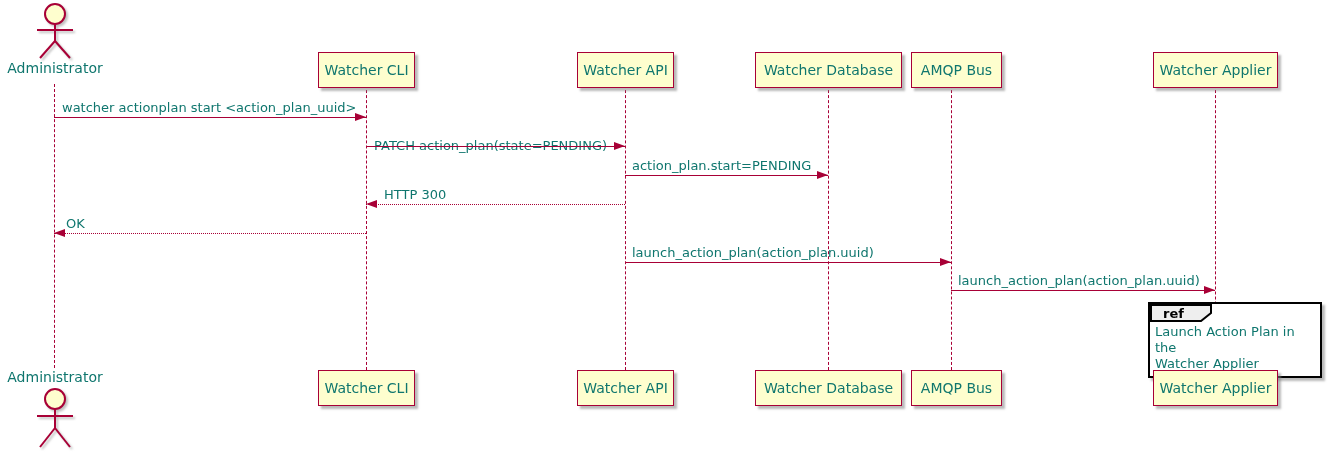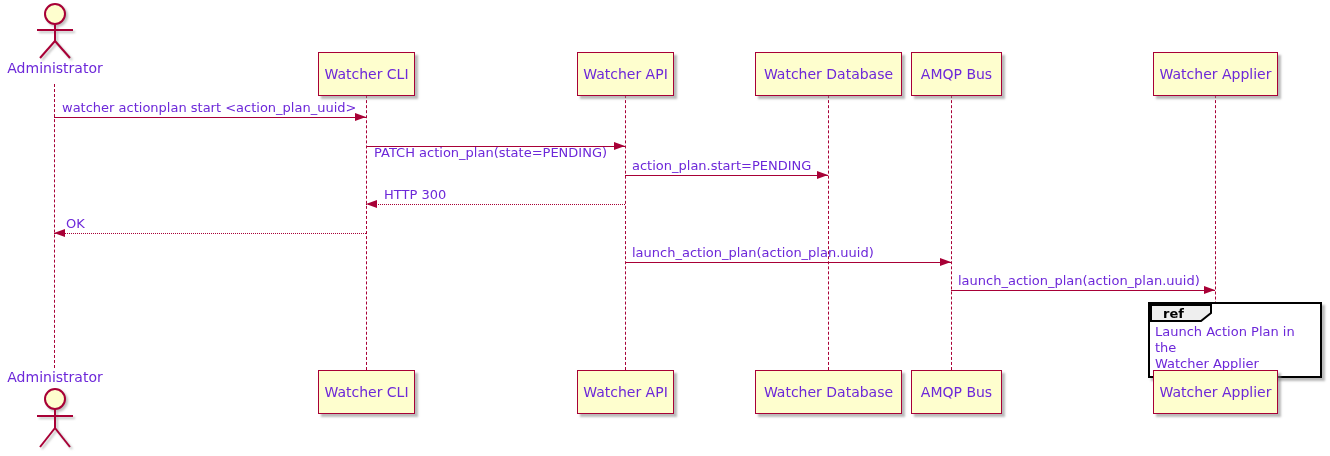--- a/index.html
+++ b/index.html
@@ -1,23 +1,23 @@
 <!DOCTYPE html>
 <html><head>
 <meta charset="utf-8">
 <style>
   * { margin:0; padding:0; box-sizing:border-box; }
   html,body { background:#ffffff; }
   .stage {
     position:relative; width:1330px; height:456px; background:#ffffff;
-    font-family:"DejaVu Sans", sans-serif; color:#6d28d9; overflow:hidden;
+    font-family:"DejaVu Sans", sans-serif; color:#0f766e; overflow:hidden;
   }
   .lifeline { position:absolute; width:0; border-left:1px dashed #A80036; }
   .pbox {
-    position:absolute; top:52px; height:44px; background:#FEFECE;
+    position:absolute; top:52px; height:36px; background:#FEFECE;
     border:1.6px solid #A80036; box-shadow:2.5px 2.5px 2px rgba(130,130,130,.55);
     display:flex; align-items:center; justify-content:center;
     font-size:14px; white-space:nowrap;
   }
   .pbox.bottom { top:370px; }
   .actor-label { position:absolute; width:110px; text-align:center; font-size:14px; }
   .actor-svg { position:absolute; filter:drop-shadow(2px 2px 1px rgba(130,130,130,.5)); }
   .msg-label { position:absolute; font-size:13px; white-space:nowrap; }
   .msg-line { position:absolute; height:0; }
   .msg-line.solid  { border-top:1.6px solid  #A80036; }
@@ -56,21 +56,21 @@
   <div class="pbox" style="left:318px;  width:97px;">Watcher CLI</div>
   <div class="pbox" style="left:577px;  width:97px;">Watcher API</div>
   <div class="pbox" style="left:755px;  width:147px;">Watcher Database</div>
   <div class="pbox" style="left:911px;  width:91px;">AMQP Bus</div>
   <div class="pbox" style="left:1153px; width:125px;">Watcher Applier</div>
 
   <div class="msg-label" style="left:62px; top:100px;">watcher actionplan start &lt;action_plan_uuid&gt;</div>
   <div class="msg-line solid" style="left:54px; top:117px; width:312px;"></div>
   <div class="arr right" style="left:355px; top:113px;"></div>
 
-  <div class="msg-label" style="left:374px; top:145px;">PATCH action_plan(state=PENDING)</div>
+  <div class="msg-label" style="left:374px; top:138px;">PATCH action_plan(state=PENDING)</div>
   <div class="msg-line solid" style="left:366px; top:146px; width:259px;"></div>
   <div class="arr right" style="left:614px; top:142px;"></div>
 
   <div class="msg-label" style="left:632px; top:158px;">action_plan.start=PENDING</div>
   <div class="msg-line solid" style="left:625px; top:175px; width:203px;"></div>
   <div class="arr right" style="left:817px; top:171px;"></div>
 
   <div class="msg-label" style="left:384px; top:187px;">HTTP 300</div>
   <div class="msg-line dotted" style="left:366px; top:204px; width:259px;"></div>
   <div class="arr left" style="left:366px; top:200px;"></div>

